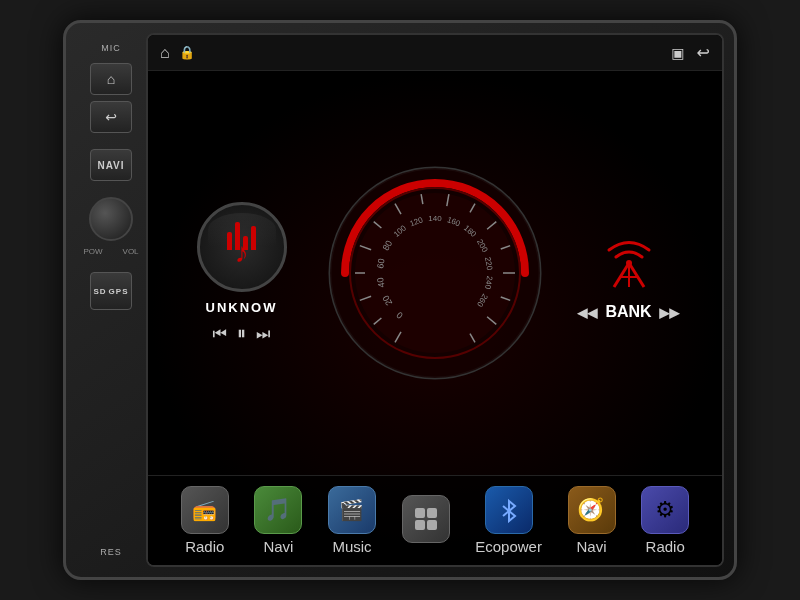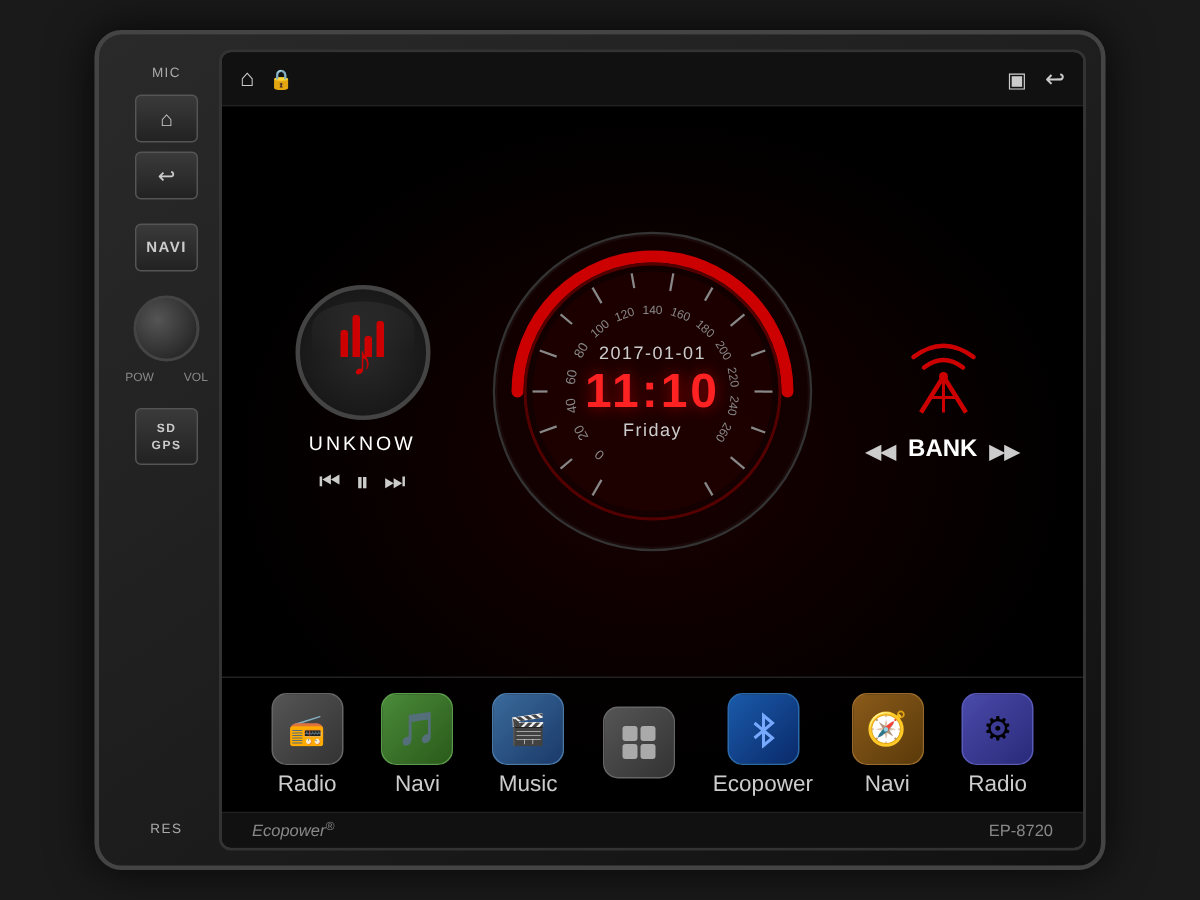--- a/index.html
+++ b/index.html
@@ -96,21 +96,21 @@
       font-size: 8px;
     }
 
     .sd-gps-btn {
       width: 42px;
       height: 38px;
       background: linear-gradient(180deg, #3a3a3a, #222);
       border: 1px solid #555;
       border-radius: 4px;
       display: flex;
-      flex-direction: column;
+      flex-direction: row;
       align-items: center;
       justify-content: center;
       color: #ccc;
       font-size: 8px;
       font-weight: bold;
       letter-spacing: 1px;
       cursor: pointer;
       margin-top: 10px;
       gap: 2px;
     }
@@ -227,21 +227,21 @@
 
     .eq-bar {
       width: 5px;
       background: #cc0000;
       border-radius: 2px 2px 0 0;
     }
 
     .song-title {
       color: #fff;
       font-size: 13px;
-      font-weight: normal;
+      font-weight: bold;
       letter-spacing: 2px;
     }
 
     .music-controls {
       display: flex;
       align-items: center;
       gap: 10px;
       color: #ccc;
       font-size: 16px;
     }
@@ -488,25 +488,20 @@
               <text x="110" y="58" fill="#888" font-size="8" text-anchor="middle" transform="rotate(0 110 110)">140</text>
               <text x="110" y="58" fill="#888" font-size="8" text-anchor="middle" transform="rotate(20 110 110)">160</text>
               <text x="110" y="58" fill="#888" font-size="8" text-anchor="middle" transform="rotate(40 110 110)">180</text>
               <text x="110" y="58" fill="#888" font-size="8" text-anchor="middle" transform="rotate(60 110 110)">200</text>
               <text x="110" y="58" fill="#888" font-size="8" text-anchor="middle" transform="rotate(80 110 110)">220</text>
               <text x="110" y="58" fill="#888" font-size="8" text-anchor="middle" transform="rotate(100 110 110)">240</text>
               <text x="110" y="58" fill="#888" font-size="8" text-anchor="middle" transform="rotate(120 110 110)">260</text>
             </svg>
 
             
-            <div class="clock-overlay">
-              <div class="date-text">2017-01-01</div>
-              <div class="time-text">11:10</div>
-              <div class="day-text">Friday</div>
-            </div>
           </div>
         </div>
 
         <div class="radio-panel">
 
           <div class="antenna-icon">
             <svg width="70" height="70" viewBox="0 0 70 70">
 
               <path d="M15 25 Q35 10 55 25" fill="none" stroke="#cc0000" stroke-width="3" stroke-linecap="round"></path>
               <path d="M22 32 Q35 22 48 32" fill="none" stroke="#cc0000" stroke-width="3" stroke-linecap="round"></path>
@@ -585,21 +580,15 @@
         <div class="app-icon">
           <div class="app-icon-box" style="background: linear-gradient(135deg, #4a4aaa, #2a2a7a); border: 1px solid #5a5abb;">
             <span style="font-size:22px;">⚙</span>
           </div>
           <span class="app-label">Radio</span>
         </div>
 
       </div>
     </div>
 
-    <div class="bottom-bar">
-      <span class="brand-text">
-        <span>Ecopower</span><span style="font-size:8px;vertical-align:super;">®</span>
-      </span>
-      <span class="model-text">EP-8720</span>
-    </div>
 
   </div>
 </div>
 
 </body></html>

